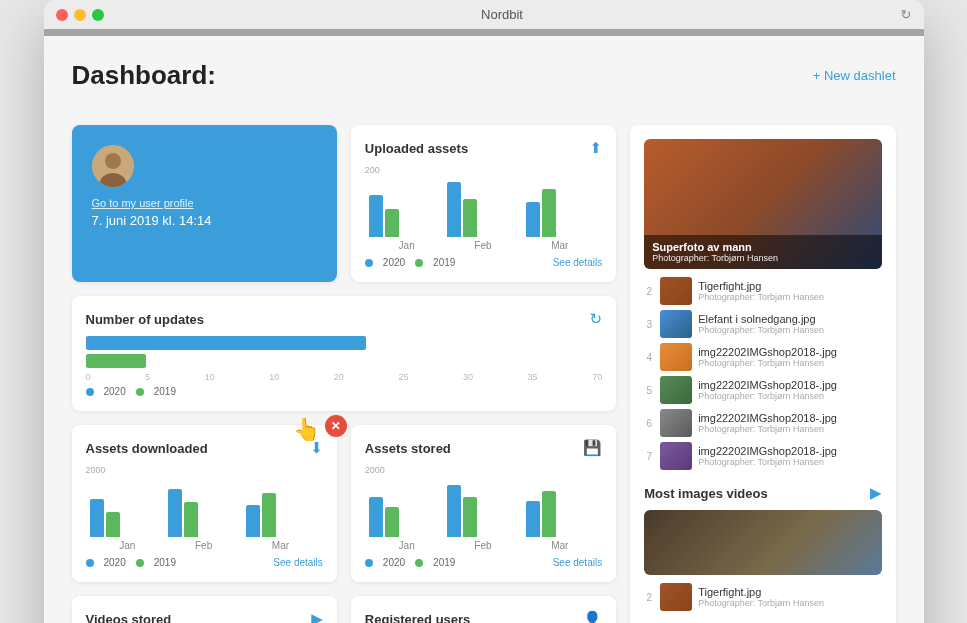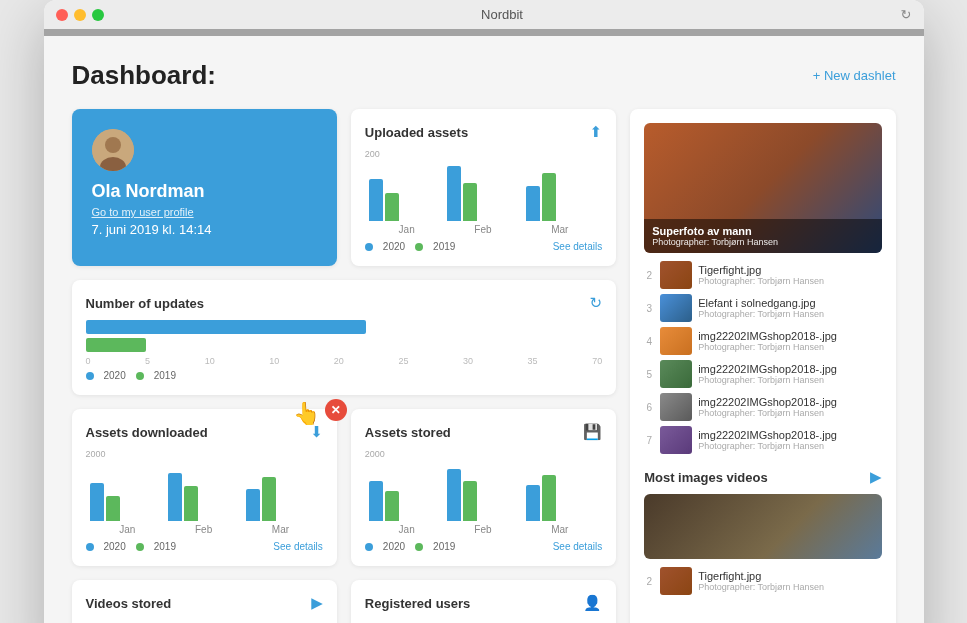--- a/index.html
+++ b/index.html
@@ -35,21 +35,21 @@
     .titlebar-reload { font-size: 13px; color: #888; cursor: pointer; }
     .app-body {
       padding: 24px 28px;
       background: #f5f5f5;
       overflow-y: auto;
     }
     .page-header {
       display: flex;
       justify-content: space-between;
       align-items: center;
-      margin-bottom: 18px;
+      margin-bottom: 34px;
     }
     .page-title { font-size: 26px; font-weight: 700; color: #222; }
     .new-dashlet-btn {
       color: #3b9eda;
       font-size: 13px;
       cursor: pointer;
       display: flex;
       align-items: center;
       gap: 4px;
       font-weight: 500;
@@ -266,21 +266,20 @@
     <div class="dashboard-grid">
 
       <div class="card profile-card">
         <div class="avatar">
           <svg viewBox="0 0 42 42" xmlns="http://www.w3.org/2000/svg">
             <circle cx="21" cy="21" r="21" fill="#c9a87c"></circle>
             <circle cx="21" cy="16" r="8" fill="#a07850"></circle>
             <ellipse cx="21" cy="38" rx="13" ry="10" fill="#8a6040"></ellipse>
           </svg>
         </div>
-        <div class="profile-name">Ola Nordman</div>
         <div class="profile-link">Go to my user profile</div>
         <div class="profile-date">7. juni 2019 kl. 14:14</div>
       </div>
 
       <div class="card">
         <div class="card-header">
           <span class="card-title">Uploaded assets</span>
           <span class="card-icon">⬆</span>
         </div>
         <div class="chart-y-label">200</div>

